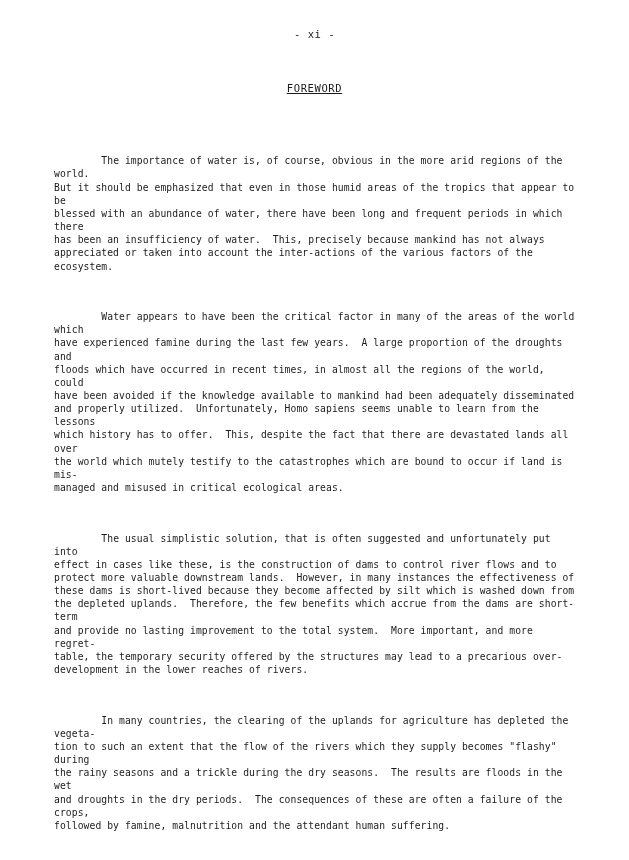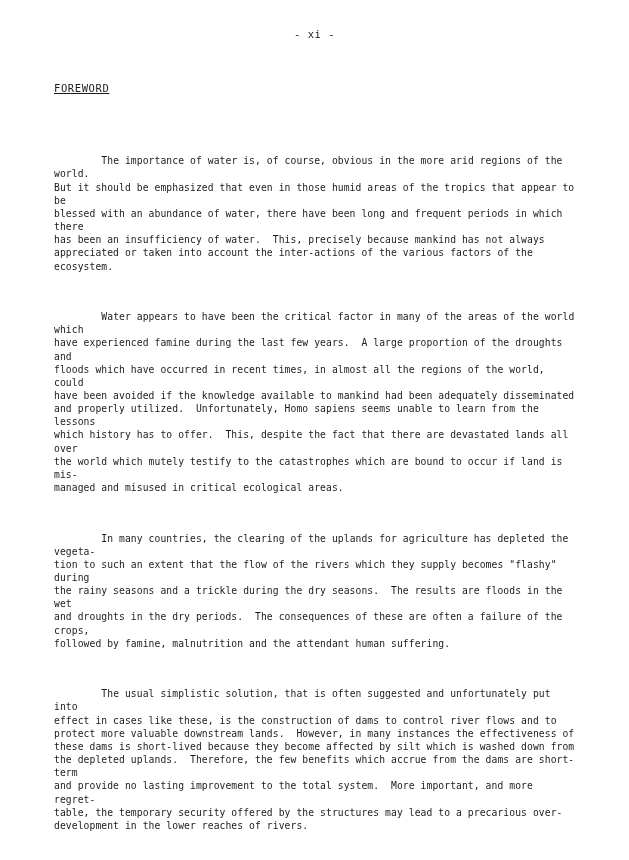--- a/index.html
+++ b/index.html
@@ -22,21 +22,21 @@
     box-sizing: border-box;
   }
   .page-number {
     text-align: center;
     font-size: 10.5px;
     letter-spacing: 0.5px;
     margin-top: 4px;
     margin-bottom: 42px;
   }
   .doc-title {
-    text-align: left;
+    text-align: center;
     font-size: 10.5px;
     letter-spacing: 0.6px;
     text-decoration: underline;
     margin-bottom: 34px;
   }
   .body-text {
     font-size: 9.7px;
     line-height: 13.15px;
     letter-spacing: 0.08px;
     text-align: left;
@@ -64,30 +64,30 @@
 has been an insufficiency of water.  This, precisely because mankind has not always
 appreciated or taken into account the inter-actions of the various factors of the ecosystem.</p>
     <p class="para">        Water appears to have been the critical factor in many of the areas of the world which
 have experienced famine during the last few years.  A large proportion of the droughts and
 floods which have occurred in recent times, in almost all the regions of the world, could
 have been avoided if the knowledge available to mankind had been adequately disseminated
 and properly utilized.  Unfortunately, Homo sapiens seems unable to learn from the lessons
 which history has to offer.  This, despite the fact that there are devastated lands all over
 the world which mutely testify to the catastrophes which are bound to occur if land is mis-
 managed and misused in critical ecological areas.</p>
-    <p class="para">        In many countries, the clearing of the uplands for agriculture has depleted the vegeta-
-tion to such an extent that the flow of the rivers which they supply becomes "flashy" during
-the rainy seasons and a trickle during the dry seasons.  The results are floods in the wet
-and droughts in the dry periods.  The consequences of these are often a failure of the crops,
-followed by famine, malnutrition and the attendant human suffering.</p>
     <p class="para">        The usual simplistic solution, that is often suggested and unfortunately put into
 effect in cases like these, is the construction of dams to control river flows and to
 protect more valuable downstream lands.  However, in many instances the effectiveness of
 these dams is short-lived because they become affected by silt which is washed down from
 the depleted uplands.  Therefore, the few benefits which accrue from the dams are short-term
 and provide no lasting improvement to the total system.  More important, and more regret-
 table, the temporary security offered by the structures may lead to a precarious over-
 development in the lower reaches of rivers.</p>
+    <p class="para">        In many countries, the clearing of the uplands for agriculture has depleted the vegeta-
+tion to such an extent that the flow of the rivers which they supply becomes "flashy" during
+the rainy seasons and a trickle during the dry seasons.  The results are floods in the wet
+and droughts in the dry periods.  The consequences of these are often a failure of the crops,
+followed by famine, malnutrition and the attendant human suffering.</p>
     
     
   </div>
 
 </div>
 
 </body></html>

